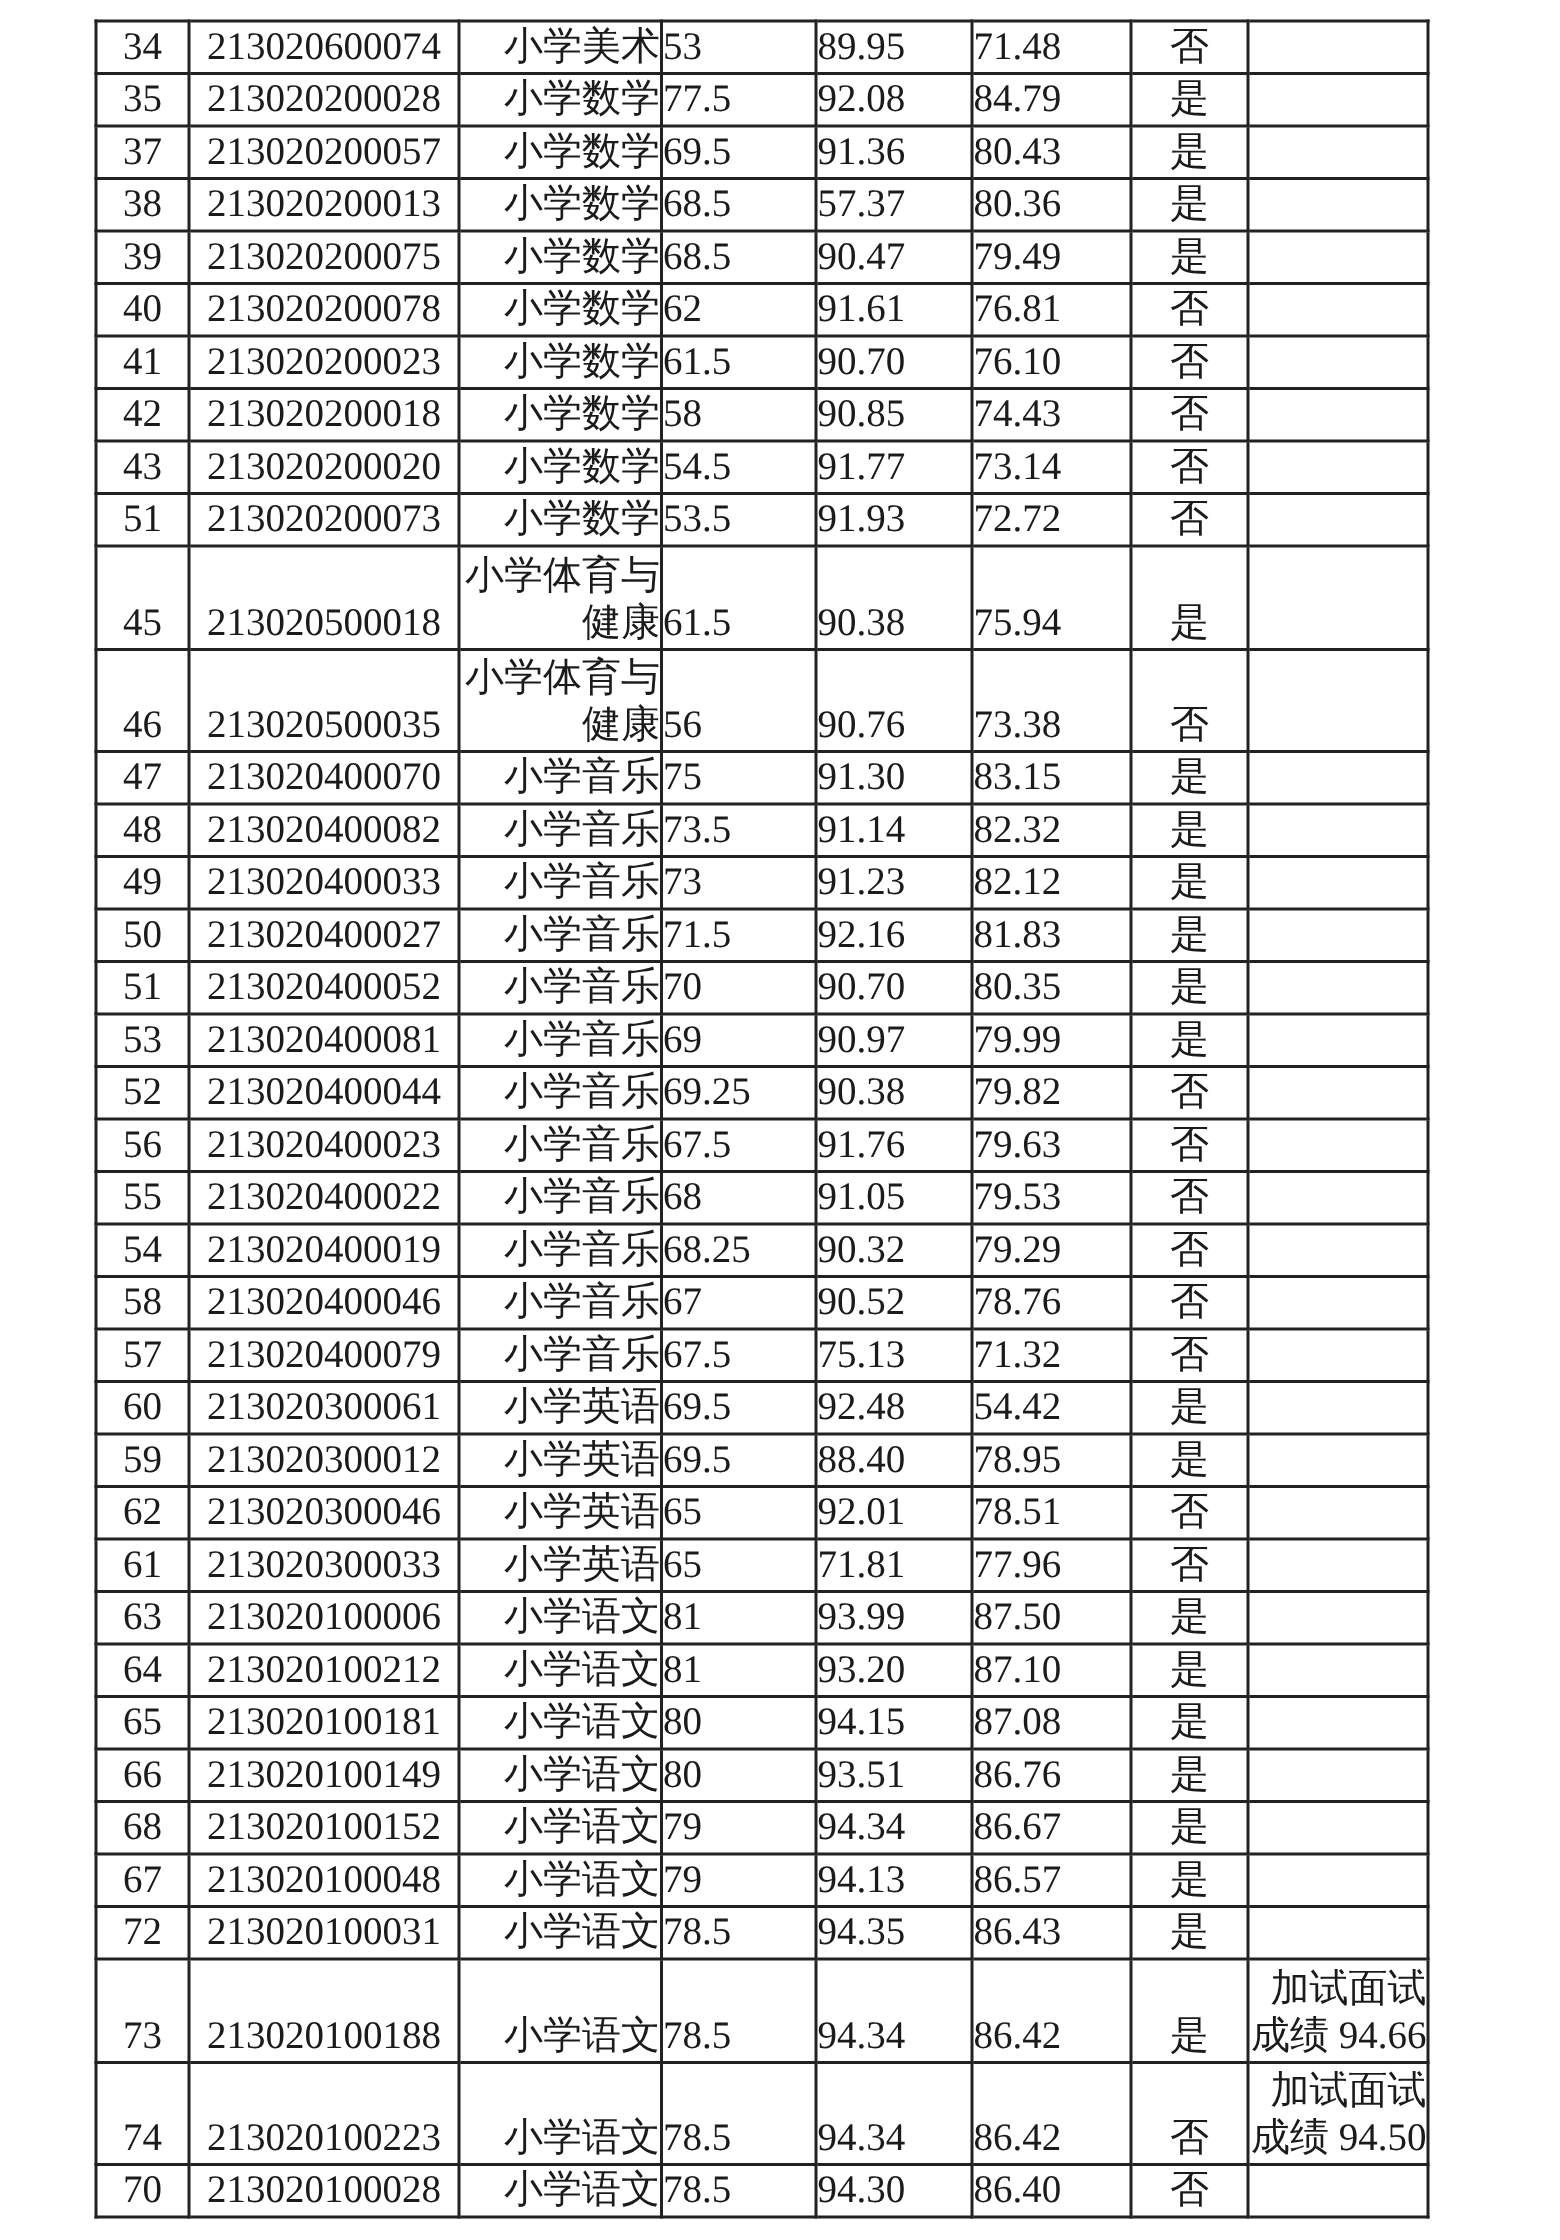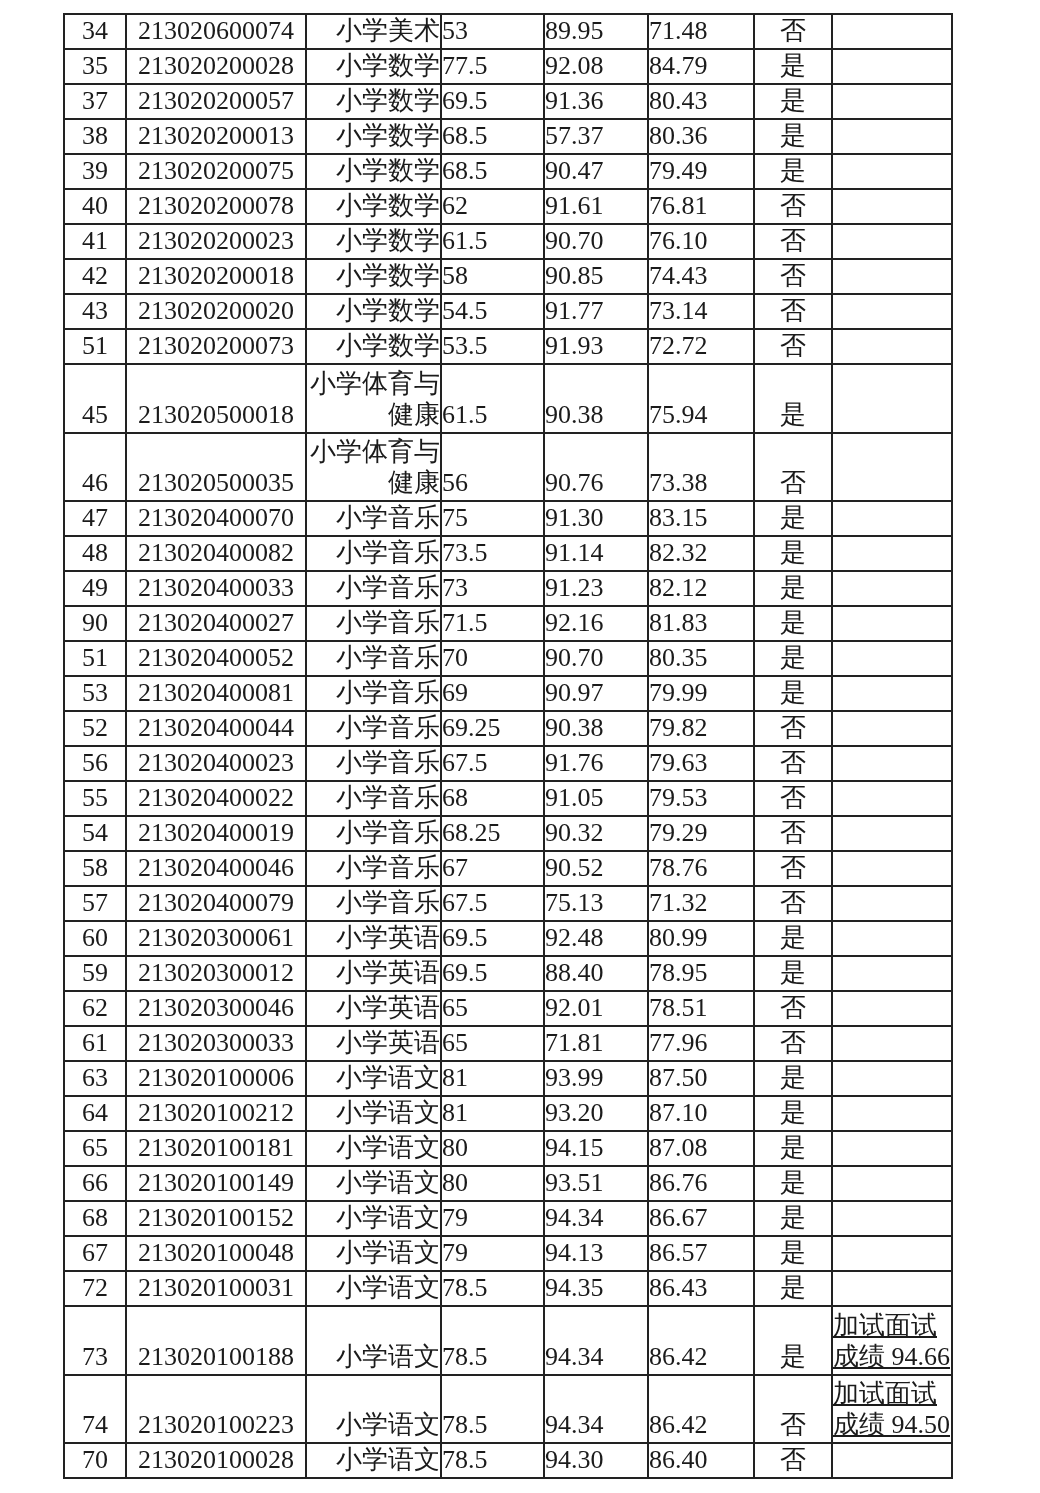--- a/index.html
+++ b/index.html
@@ -33,23 +33,22 @@
   }
   tr.data-row { height: 34.3px; }
   tr.data-row.tall { height: 68.6px; }
   td.c { text-align: center; }
   td.l { text-align: left; padding-left: 14px; }
   td.subject { text-align: right; padding-left: 10px; }
   td.remark {
     font-size: 20px;
     line-height: 30px;
     vertical-align: middle;
-    text-align: left;
+    text-align: right;
     padding: 2px 6px 2px 9px;
-    text-decoration: underline;
   }
 </style>
 </head>
 <body>
 
 <div class="page">
   <table class="score-table">
     <colgroup>
       <col style="width:62px">
       <col style="width:180px">
@@ -205,21 +204,21 @@
           <td class="c">49</td>
           <td class="c">213020400033</td>
           <td class="subject">小学音乐</td>
           <td class="l">73</td>
           <td class="l">91.23</td>
           <td class="l">82.12</td>
           <td class="c">是</td>
           <td class="remark"></td>
         </tr>
         <tr class="data-row">
-          <td class="c">90</td>
+          <td class="c">50</td>
           <td class="c">213020400027</td>
           <td class="subject">小学音乐</td>
           <td class="l">71.5</td>
           <td class="l">92.16</td>
           <td class="l">81.83</td>
           <td class="c">是</td>
           <td class="remark"></td>
         </tr>
         <tr class="data-row">
           <td class="c">51</td>
@@ -300,21 +299,21 @@
           <td class="l">71.32</td>
           <td class="c">否</td>
           <td class="remark"></td>
         </tr>
         <tr class="data-row">
           <td class="c">60</td>
           <td class="c">213020300061</td>
           <td class="subject">小学英语</td>
           <td class="l">69.5</td>
           <td class="l">92.48</td>
-          <td class="l">80.99</td>
+          <td class="l">54.42</td>
           <td class="c">是</td>
           <td class="remark"></td>
         </tr>
         <tr class="data-row">
           <td class="c">59</td>
           <td class="c">213020300012</td>
           <td class="subject">小学英语</td>
           <td class="l">69.5</td>
           <td class="l">88.40</td>
           <td class="l">78.95</td>

